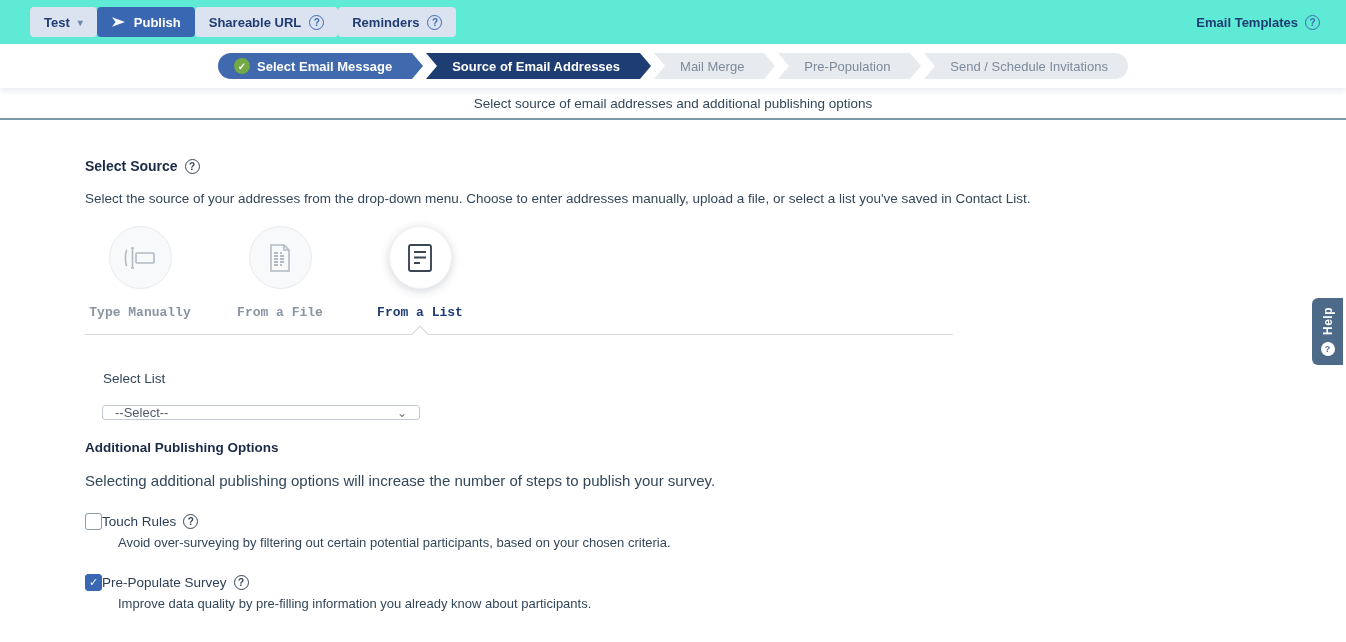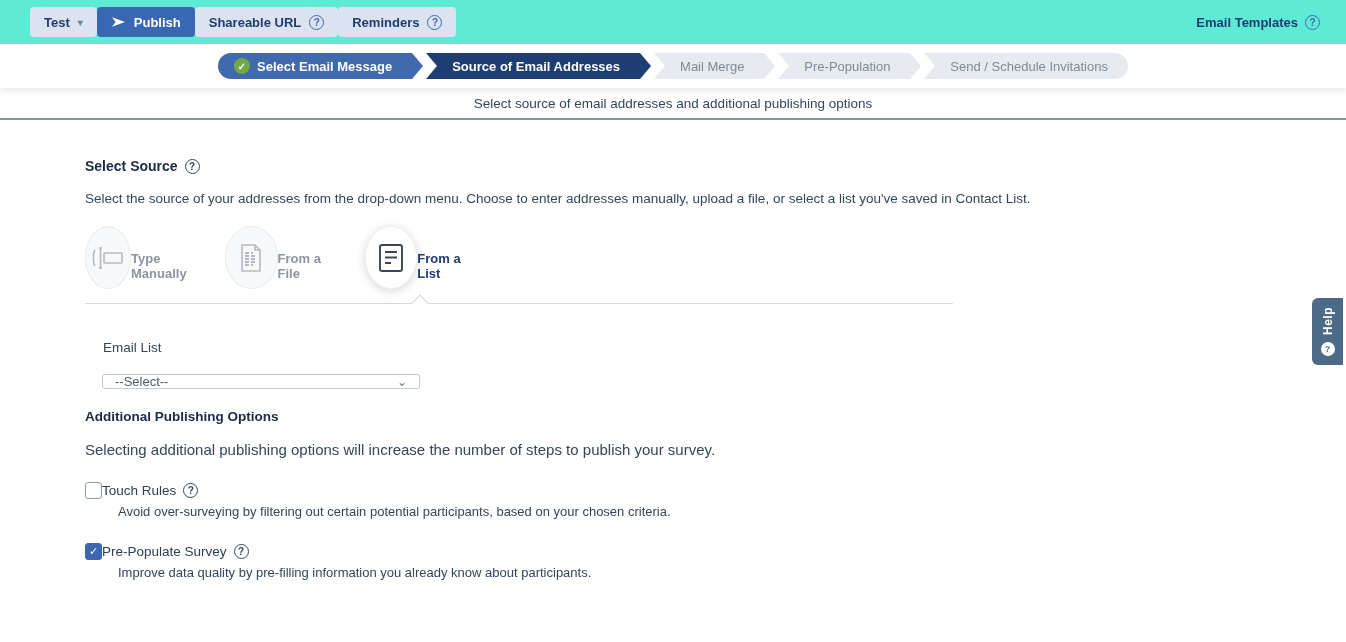--- a/index.html
+++ b/index.html
@@ -139,22 +139,23 @@
     color: #1b2a47;
     display: flex;
     align-items: center;
     gap: 7px;
   }
   .desc { font-size: 13.5px; margin-top: 17px; color: #33475b; }
 
   .source-options { display: flex; margin-top: 20px; }
   .source-option {
     width: 110px; margin-right: 30px;
-    display: flex; flex-direction: row; align-items: center;
-    cursor: pointer;
+    display: flex; flex-direction: column; align-items: center;
+    cursor: pointer;
+    font-family: Liberation Mono, monospace;
   }
   .option-circle {
     width: 63px; height: 63px;
     border-radius: 50%;
     background: #f8f9fa;
     border: 1px solid #e8eaee;
     display: flex; align-items: center; justify-content: center;
     color: #b3bac4;
   }
   .source-option.selected .option-circle {
@@ -329,21 +330,21 @@
         </svg>
       </span>
       <span class="option-label">From a List</span>
     </div>
   </div>
 
   <div class="divider-wrap">
     <span class="divider-notch"></span>
   </div>
 
-  <div class="select-list-label">Email List</div>
+  <div class="select-list-label">Select List</div>
 
   <div class="dropdown">
     <span>--Select--</span>
     <span class="chevron-down">⌄</span>
   </div>
 
   <div class="pub-heading">Additional Publishing Options</div>
 
   <div class="pub-desc">Selecting additional publishing options will increase the number of steps to publish your survey.</div>
 

